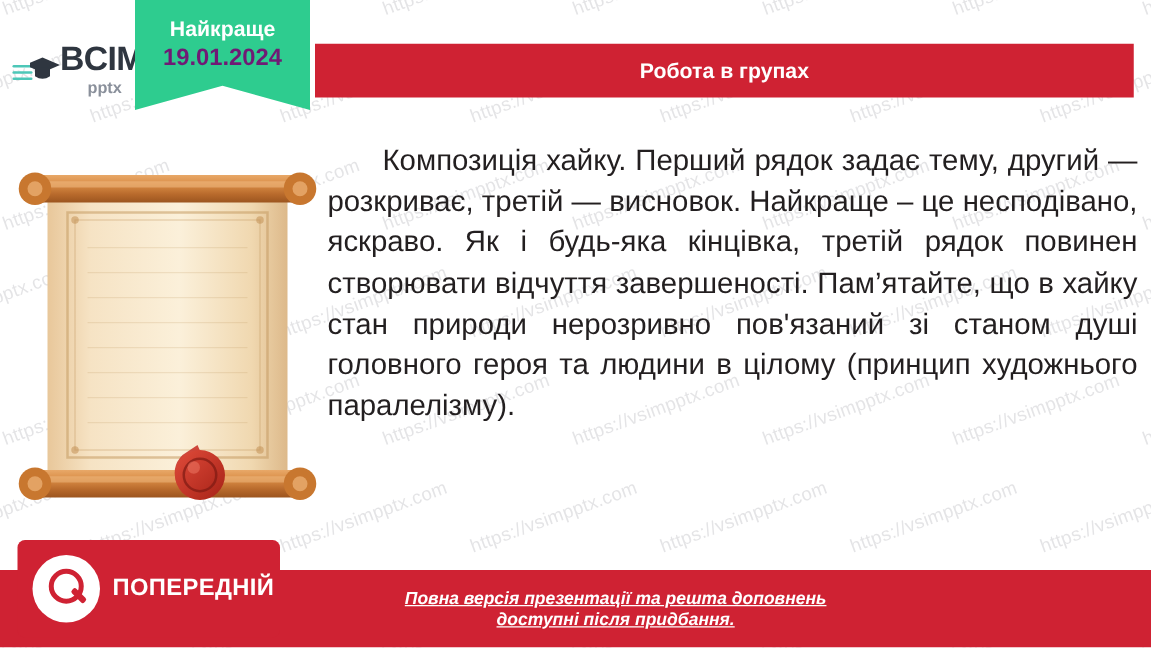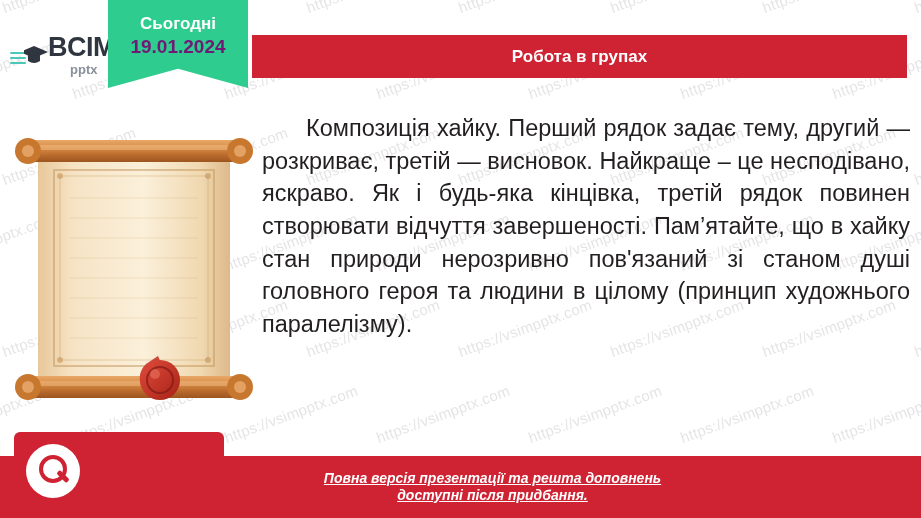--- a/index.html
+++ b/index.html
@@ -283,21 +283,21 @@
       <path d="M4 10 L4 17 Q10 21 16 17 L16 10" fill="#2f3640"></path>
     </svg>
   </div>
   <div class="logo-text">
     <span class="bcim">BCIM</span>
     <span class="pptx">pptx</span>
   </div>
 </div>
 
 <div id="date-badge">
-  <div class="today">Сьогодні</div>
+  <div class="today">Найкраще</div>
   <div class="date">19.01.2024</div>
 </div>
 
 <div id="header-bar">
   <div class="title">Робота в групах</div>
 </div>
 
 <div id="scroll">
   <svg width="252" height="298" viewBox="0 0 252 298">
     <defs>
@@ -365,20 +365,21 @@
       <circle cx="147" cy="256" r="5" fill="#ef7b68" opacity="0.5"></circle>
     </g>
   </svg>
 </div>
 
 <div id="main-text">Композиція хайку. Перший рядок задає тему, другий — розкриває, третій — висновок. Найкраще – це несподівано, яскраво. Як і будь-яка кінцівка, третій рядок повинен створювати відчуття завершеності. Пам’ятайте, що в хайку стан природи нерозривно пов'язаний зі станом душі головного героя та людини в цілому (принцип художнього паралелізму).</div>
 
 <div id="preview-badge">
   <div class="mag"></div>
   <div class="ptext">
+    <div>ПОПЕРЕДНІЙ</div>
   </div>
 </div>
 
 <div id="bottom-ribbon">
   <div class="rtext">
     <div>Повна версія презентації та решта доповнень</div>
     <div>доступні після придбання.</div>
   </div>
 </div>
 

